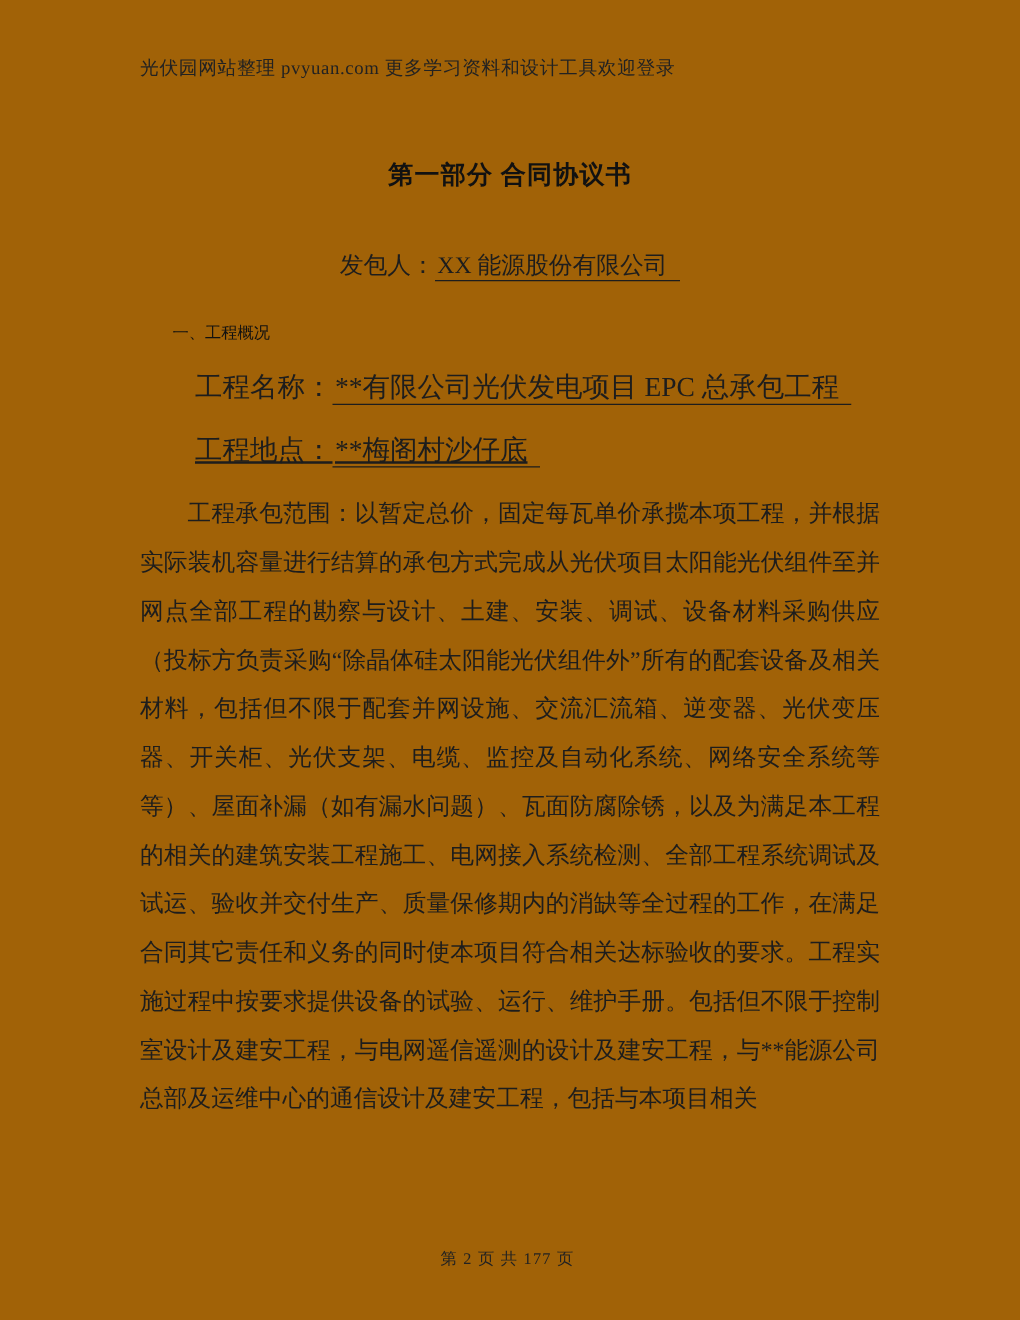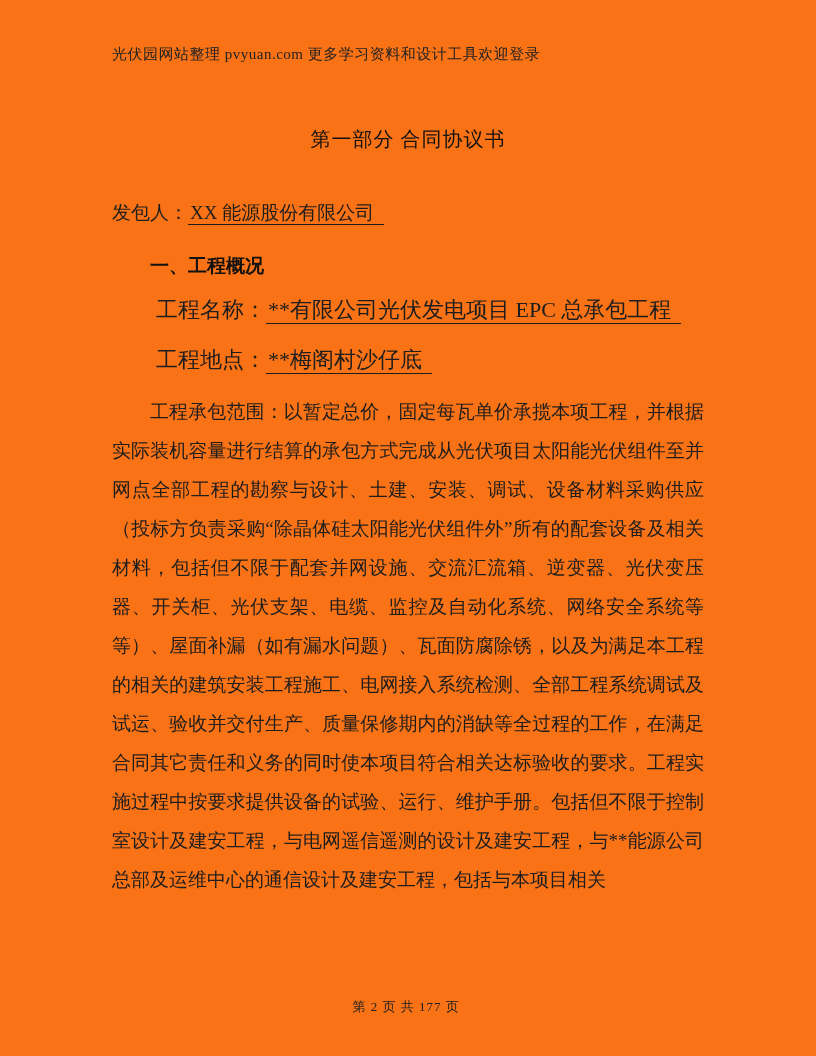--- a/index.html
+++ b/index.html
@@ -13,38 +13,39 @@
     font-family: "Liberation Serif", "DejaVu Serif", serif;
     color: #1d1d1d;
     overflow: hidden;
   }
   .page {
     position: relative;
     width: 816px;
     height: 1056px;
     box-sizing: border-box;
     padding: 45px 112px 0 112px;
-    background: #f97316;
+    background: #a16207;
   }
   .doc-header {
     font-size: 15px;
     letter-spacing: 0.5px;
     color: #222222;
     white-space: nowrap;
   }
   .doc-title {
     margin: 62px 0 0 0;
     text-align: center;
     font-size: 20px;
-    font-weight: normal;
+    font-weight: bold;
     letter-spacing: 1px;
     color: #111111;
   }
   .party-block {
     margin-top: 46px;
+    text-align: center;
   }
   .party-line {
     margin: 0 0 26px 0;
     font-size: 19px;
     line-height: 27px;
   }
   .underlined {
     border-bottom: 1.5px solid #1d1d1d;
     padding: 0 10px 1px 2px;
   }
@@ -59,33 +60,34 @@
     margin: 20px 0 0 0;
     font-size: 19px;
     line-height: 39px;
     text-align: justify;
     text-indent: 2em;
     color: #1d1d1d;
   }
   .section-heading {
     margin: 14px 0 0 0;
     padding-left: 2em;
-    font-size: 19px;
-    font-weight: bold;
+    font-size: 13px;
+    font-weight: normal;
     line-height: 28px;
     color: #111111;
   }
   .label-line {
     margin: 16px 0 0 0;
     padding-left: 2em;
     font-size: 22px;
     line-height: 27px;
   }
   .label-line + .label-line {
     margin-top: 23px;
+    text-decoration: underline;
   }
   .scope-para {
     margin-top: 19px;
   }
   .doc-footer {
     position: absolute;
     left: 0;
     bottom: 40px;
     width: 812px;
     text-align: center;

